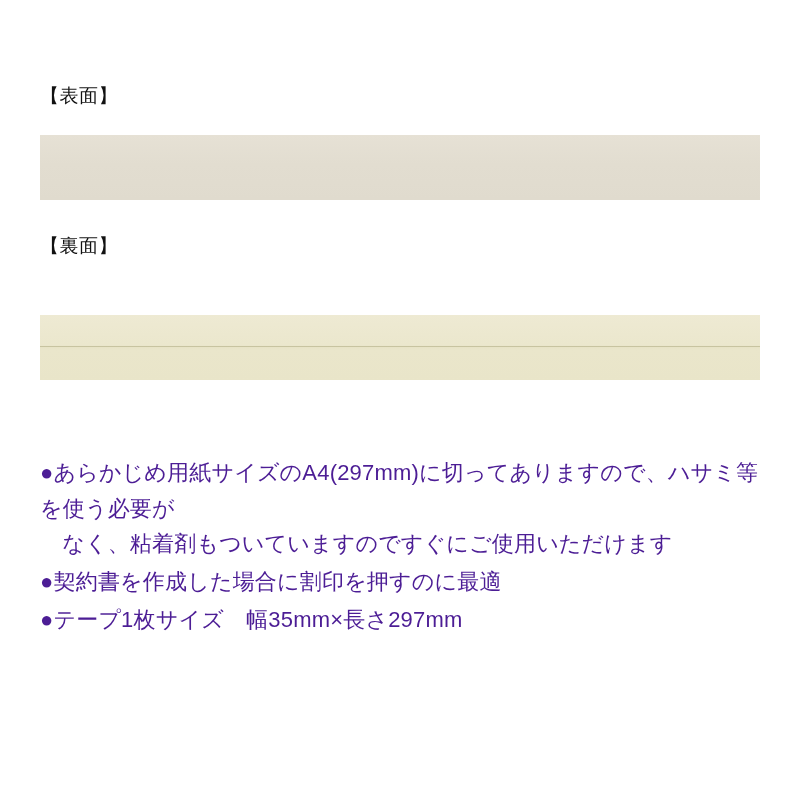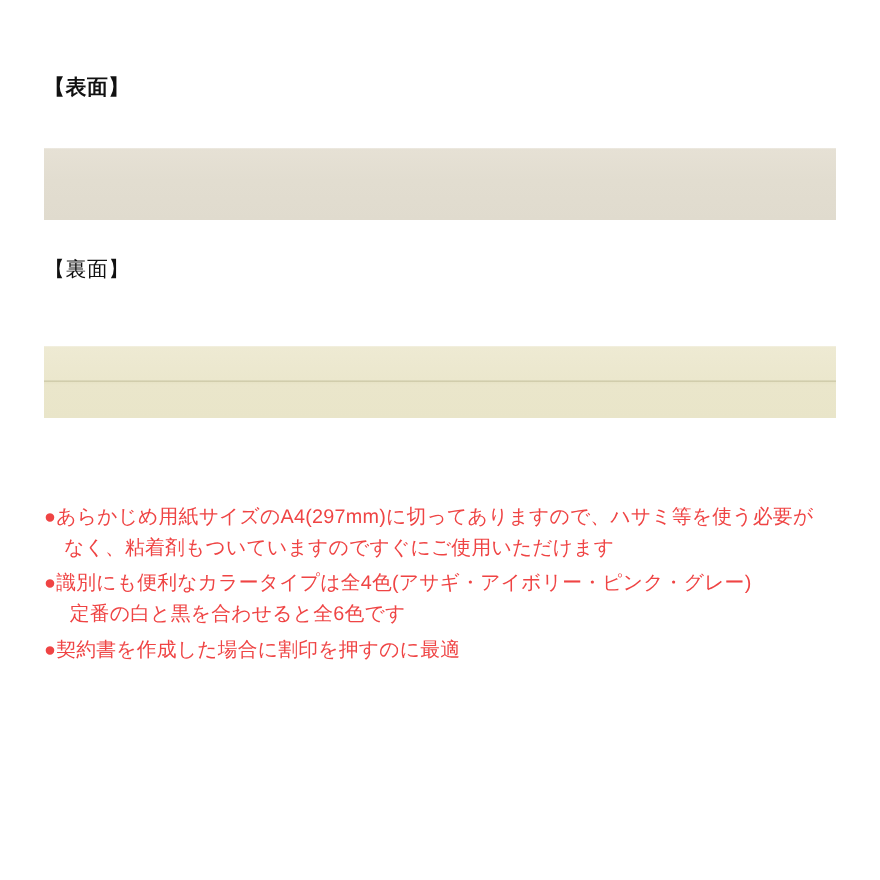--- a/index.html
+++ b/index.html
@@ -23,21 +23,21 @@
 
   
   .section-label {
     position: absolute;
     font-size: 19px;
     line-height: 1;
     letter-spacing: 0.5px;
     color: #111111;
     white-space: nowrap;
   }
-  #label-front { left: 40px; top: 70px; font-weight: bold; }
+  #label-front { left: 40px; top: 86px; }
   #label-back  { left: 40px; top: 236px; }
 
   
   .swatch {
     position: absolute;
     left: 40px;
     width: 720px;
   }
   #swatch-front {
     top: 135px;
@@ -63,23 +63,23 @@
 
   
   .desc {
     position: absolute;
     left: 40px;
     top: 455px;
     width: 730px;
   }
   .desc-item {
     display: block;
-    font-size: 18px;
+    font-size: 22px;
     line-height: 1.62;
-    color: #ef4444;
+    color: #4c1d95;
     letter-spacing: 0.2px;
     white-space: pre-wrap;
     text-indent: 0;
     margin-bottom: 2px;
   }
 </style>
 </head>
 <body>
 
 <div class="page">
@@ -88,18 +88,17 @@
 
   <div class="swatch" id="swatch-front"></div>
 
   <div class="section-label" id="label-back">【裏面】</div>
 
   <div class="swatch" id="swatch-back"></div>
 
   <div class="desc">
     <div class="desc-item">●あらかじめ用紙サイズのA4(297mm)に切ってありますので、ハサミ等を使う必要が
 　なく、粘着剤もついていますのですぐにご使用いただけます</div>
-    <div class="desc-item">●識別にも便利なカラータイプは全4色(アサギ・アイボリー・ピンク・グレー)
-　 定番の白と黒を合わせると全6色です</div>
     <div class="desc-item">●契約書を作成した場合に割印を押すのに最適</div>
+    <div class="desc-item">●テープ1枚サイズ　幅35mm×長さ297mm</div>
   </div>
 
 </div>
 
 </body></html>

